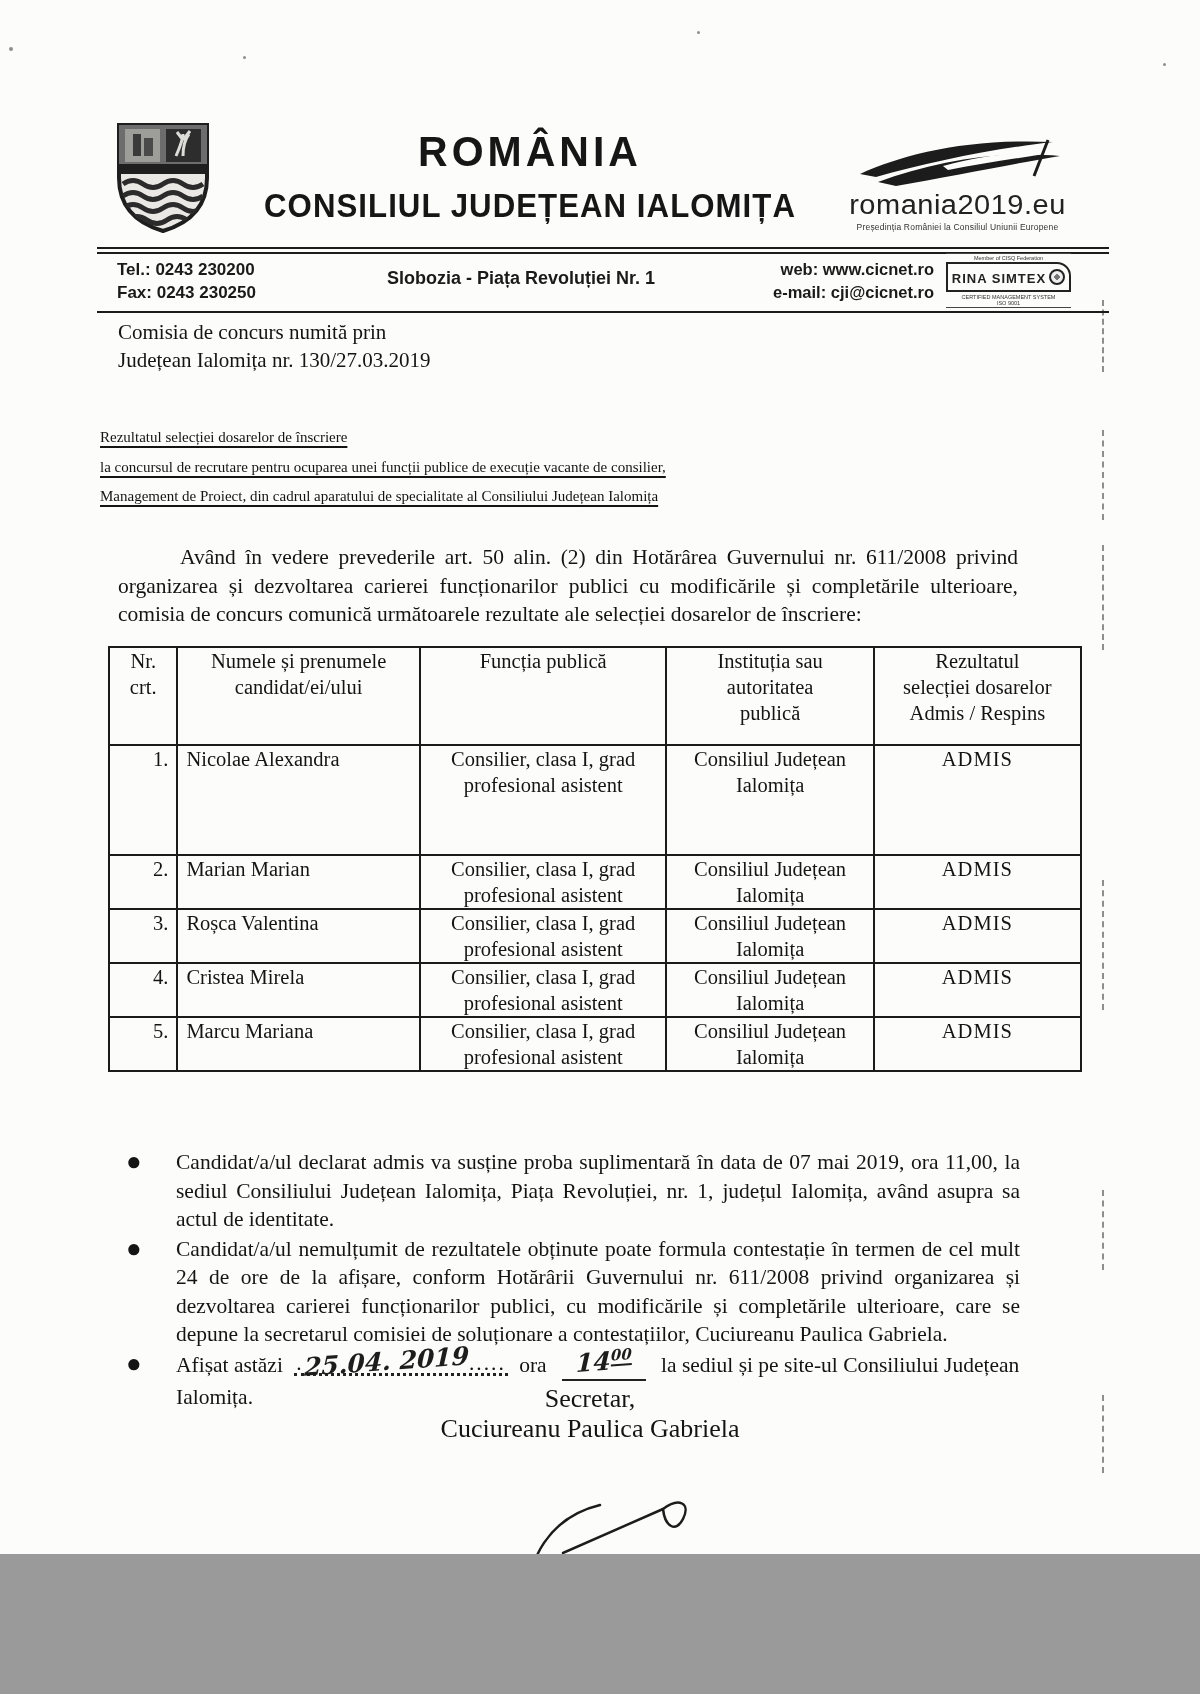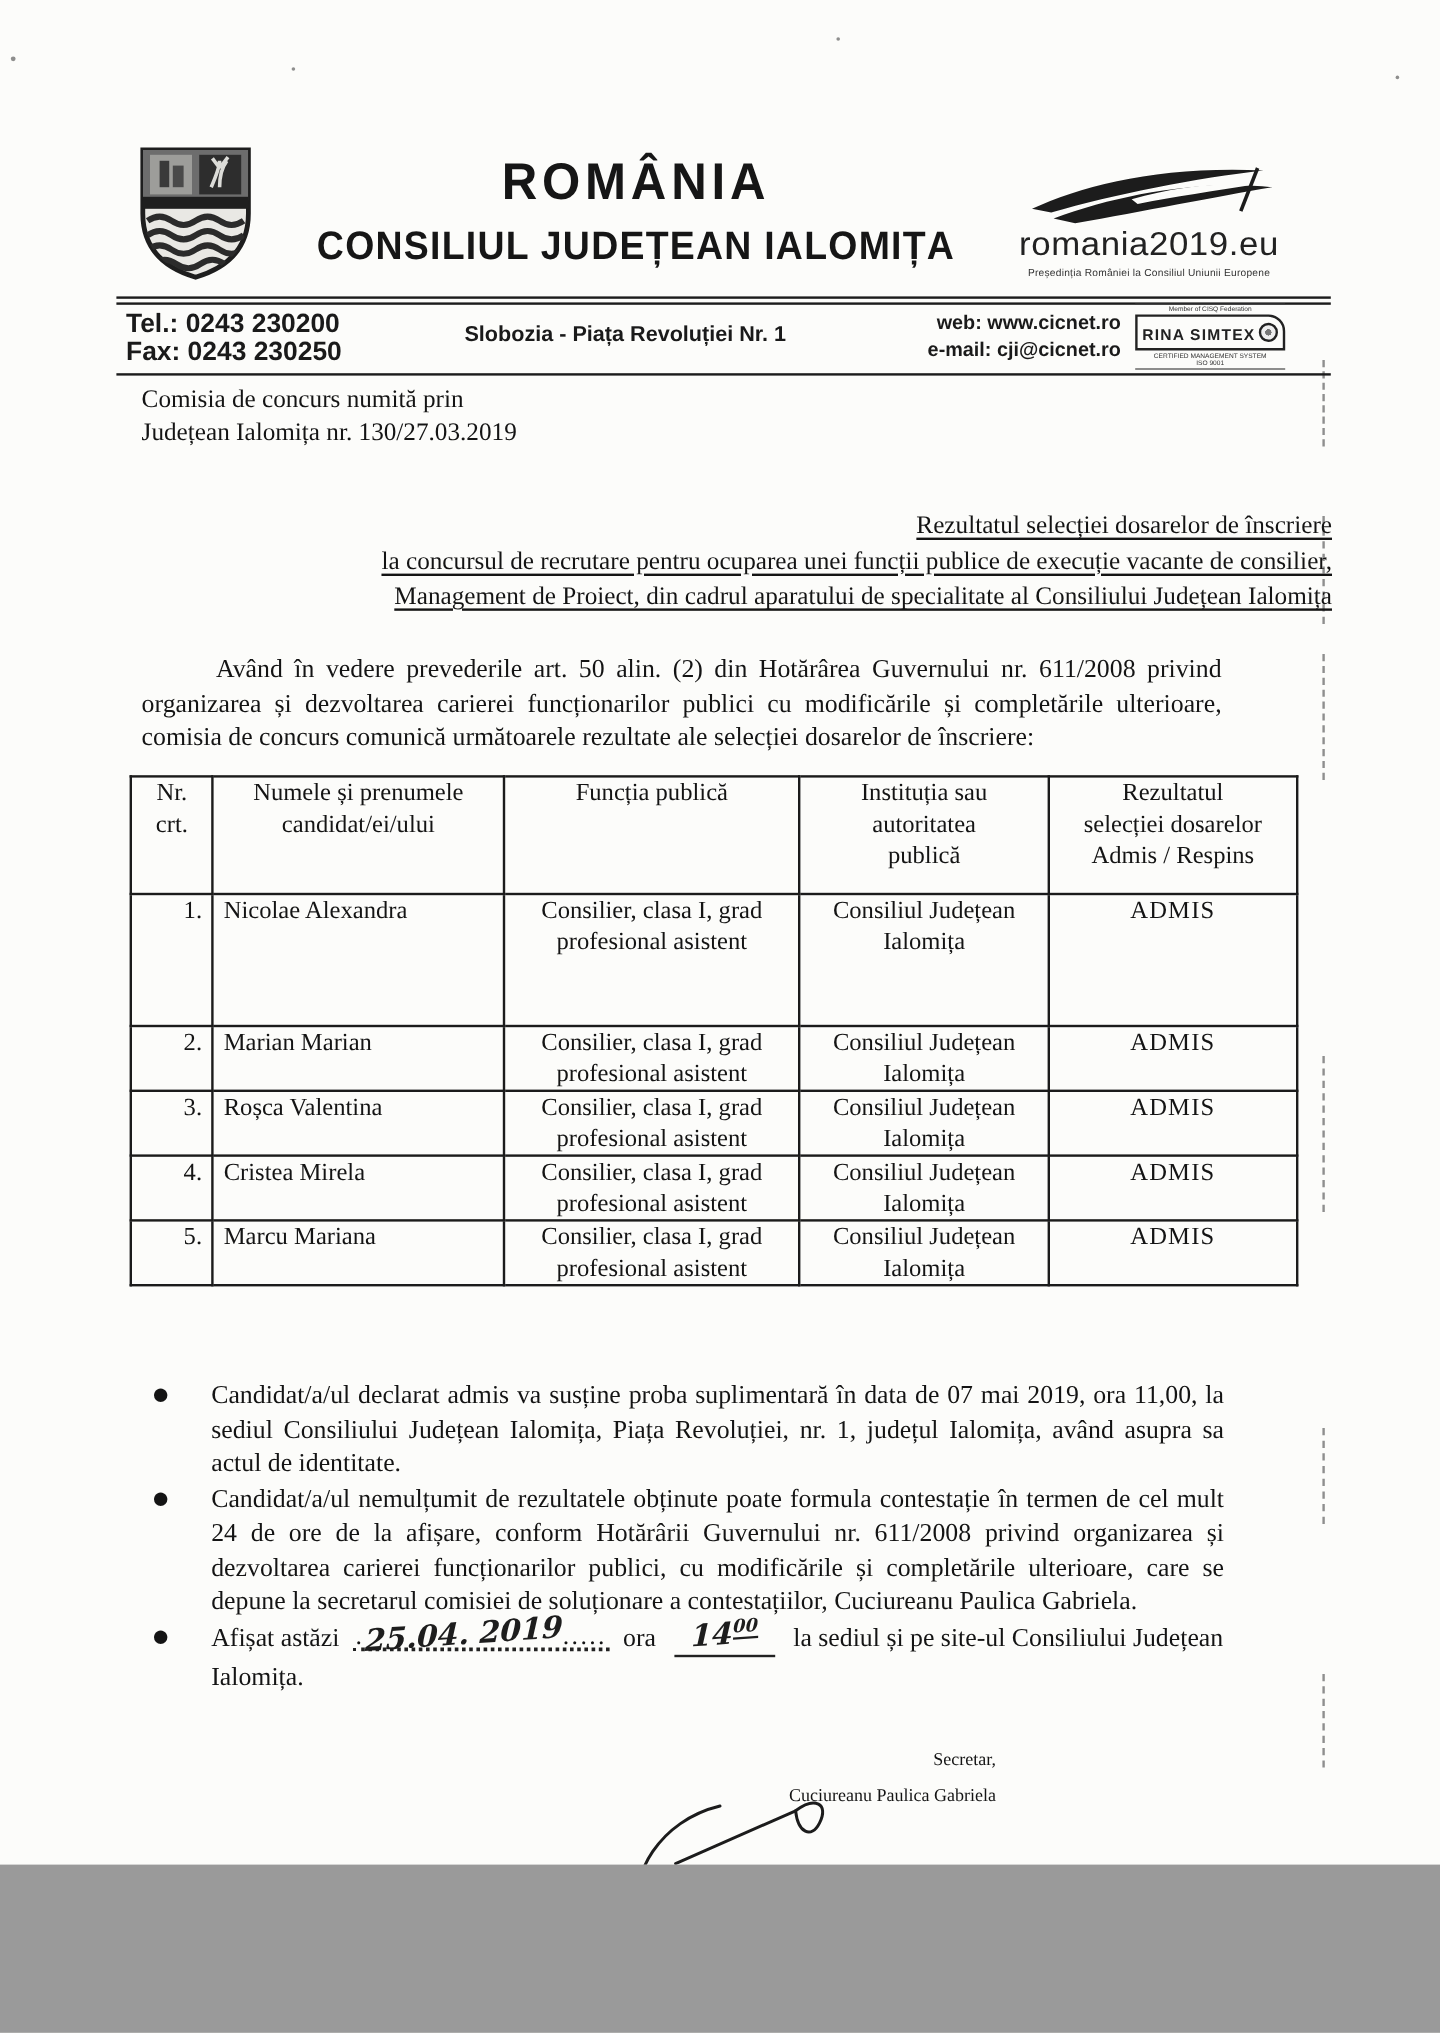--- a/index.html
+++ b/index.html
@@ -20,35 +20,35 @@
   .logo-swoosh{display:block; margin:0 auto -2px auto;}
   .logo-text{font-family:"Liberation Sans", sans-serif; font-size:29px; font-weight:normal;
     letter-spacing:0.5px; color:#222; transform:scaleY(0.95);}
   .logo-sub{font-family:"Liberation Sans", sans-serif; font-size:8.5px; color:#333; margin-top:1px; letter-spacing:.2px;}
   .rule-double{position:absolute; left:97px; top:247px; width:1012px; height:3px;
     border-top:2px solid #1c1c1c; border-bottom:2px solid #1c1c1c;}
   .rule-single{position:absolute; left:97px; top:311px; width:1012px; border-top:2px solid #1c1c1c;}
   
   .contact{position:absolute; left:97px; top:256px; width:1012px; height:52px;
     font-family:"Liberation Sans", sans-serif; font-weight:bold; color:#1a1a1a;}
-  .telfax{position:absolute; left:8px; top:2px; font-size:22px; line-height:23px;}
+  .telfax{position:absolute; left:20px; top:2px; font-size:17px; line-height:23px;}
   .address{position:absolute; left:290px; top:12px; width:420px; text-align:left; font-size:18px;}
   .webmail{position:absolute; right:175px; top:2px; text-align:right; font-size:16.5px; line-height:23px;}
   .stamp{position:absolute; right:38px; top:-3px; width:125px; text-align:center;
     font-family:"Liberation Sans", sans-serif; font-weight:normal;}
   .stamp-top{font-size:5.5px; color:#333; border-top:1px solid #444; padding-top:1px;}
   .stamp-box{border:2px solid #222; border-radius:0 14px 0 0; padding:5px 2px 4px 2px; margin-top:1px;
     font-size:13px; font-weight:bold; letter-spacing:1px; color:#222; white-space:nowrap;}
   .stamp-ring{display:inline-block; width:12px; height:12px; border:2px solid #222; border-radius:50%;
     vertical-align:-2px; margin-left:3px; background:radial-gradient(circle,#777 30%,#eee 32%);}
   .stamp-bottom{font-size:5.5px; color:#333; margin-top:2px; border-bottom:1px solid #444; padding-bottom:1px;}
   
   .commission{position:absolute; left:118px; top:318px; font-size:21px; line-height:28px;}
-  .title-block{position:absolute; left:100px; top:423px; width:1010px; text-align:right;
-    font-size:21px; line-height:29.5px;}
+  .title-block{position:absolute; left:100px; top:423px; width:1010px; text-align:left;
+    font-size:15px; line-height:29.5px;}
   .title-block .tline{text-decoration:underline; text-underline-offset:4px; text-decoration-thickness:1.5px;}
   .intro{position:absolute; left:118px; top:543px; width:900px; font-size:21.5px; line-height:28.5px;
     text-align:justify; text-indent:62px; margin:0;}
   
   table.results{position:absolute; left:108px; top:646px; width:974px; border-collapse:collapse;
     font-size:20.5px; color:#141414;}
   table.results th, table.results td{border:2px solid #1b1b1b; padding:0 8px; vertical-align:top;
     font-weight:normal; line-height:26px;}
   table.results th{text-align:center; white-space:pre-line; height:96px;}
   th.h-nr{text-align:left; padding-left:14px;}
@@ -68,22 +68,22 @@
   .bullet p.nojust{text-align:left;}
   .hand{font-family:"DejaVu Serif", serif; font-style:italic; font-size:25px; color:#1d1d1d;
     display:inline-block; transform:rotate(-4deg) skewX(-6deg); font-weight:bold;}
   .dotline{display:inline-block; border-bottom:3px dotted #222; padding:0 2px; margin:0 6px;
     line-height:20px; transform:translateY(-2px);}
   .dotline .lead{letter-spacing:2px;}
   .solidline{display:inline-block; border-bottom:2px solid #222; padding:0 14px 2px 14px; margin:0 10px;
     transform:translateY(-2px);}
   .hand sup{font-size:15px; border-bottom:2px solid #1d1d1d; line-height:10px;}
   
-  .sig-block{position:absolute; left:350px; top:1452px; width:480px; text-align:right;
-    font-size:15px; line-height:30px;}
+  .sig-block{position:absolute; left:350px; top:1384px; width:480px; text-align:center;
+    font-size:26px; line-height:30px;}
   .sig-svg{position:absolute; left:505px; top:1495px;}
   
   .fold{position:absolute; left:1102px; width:0; border-left:2px dashed #6a6a6a; opacity:.75;}
   .speck{position:absolute; background:#444; border-radius:50%; opacity:.6;}
   .coa svg, .logo svg{display:block;}
 </style>
 </head>
 <body>
 
 <div class="page">

